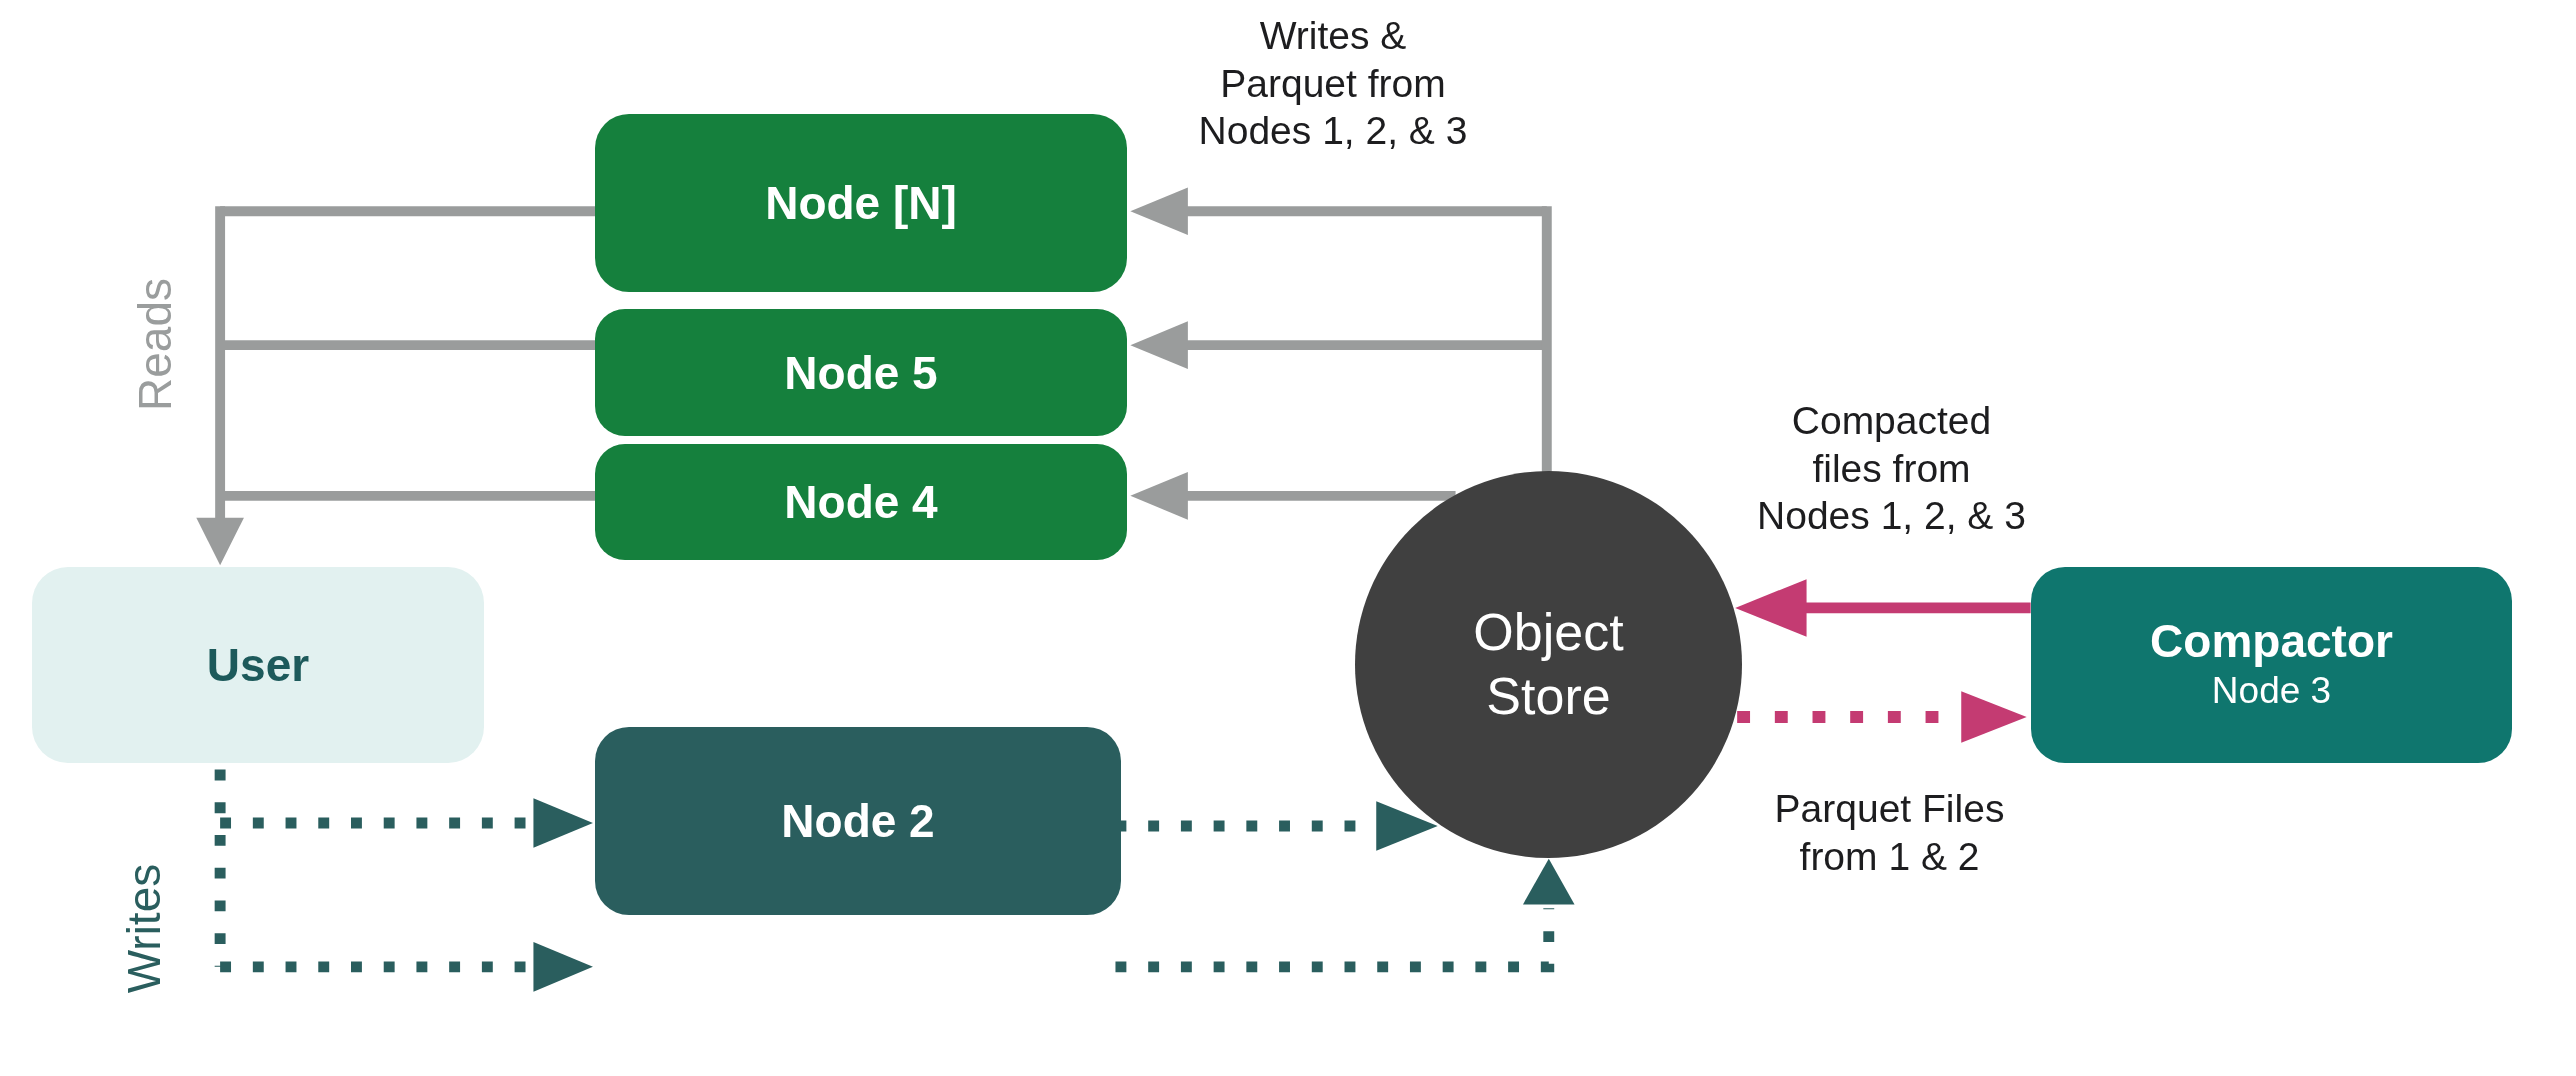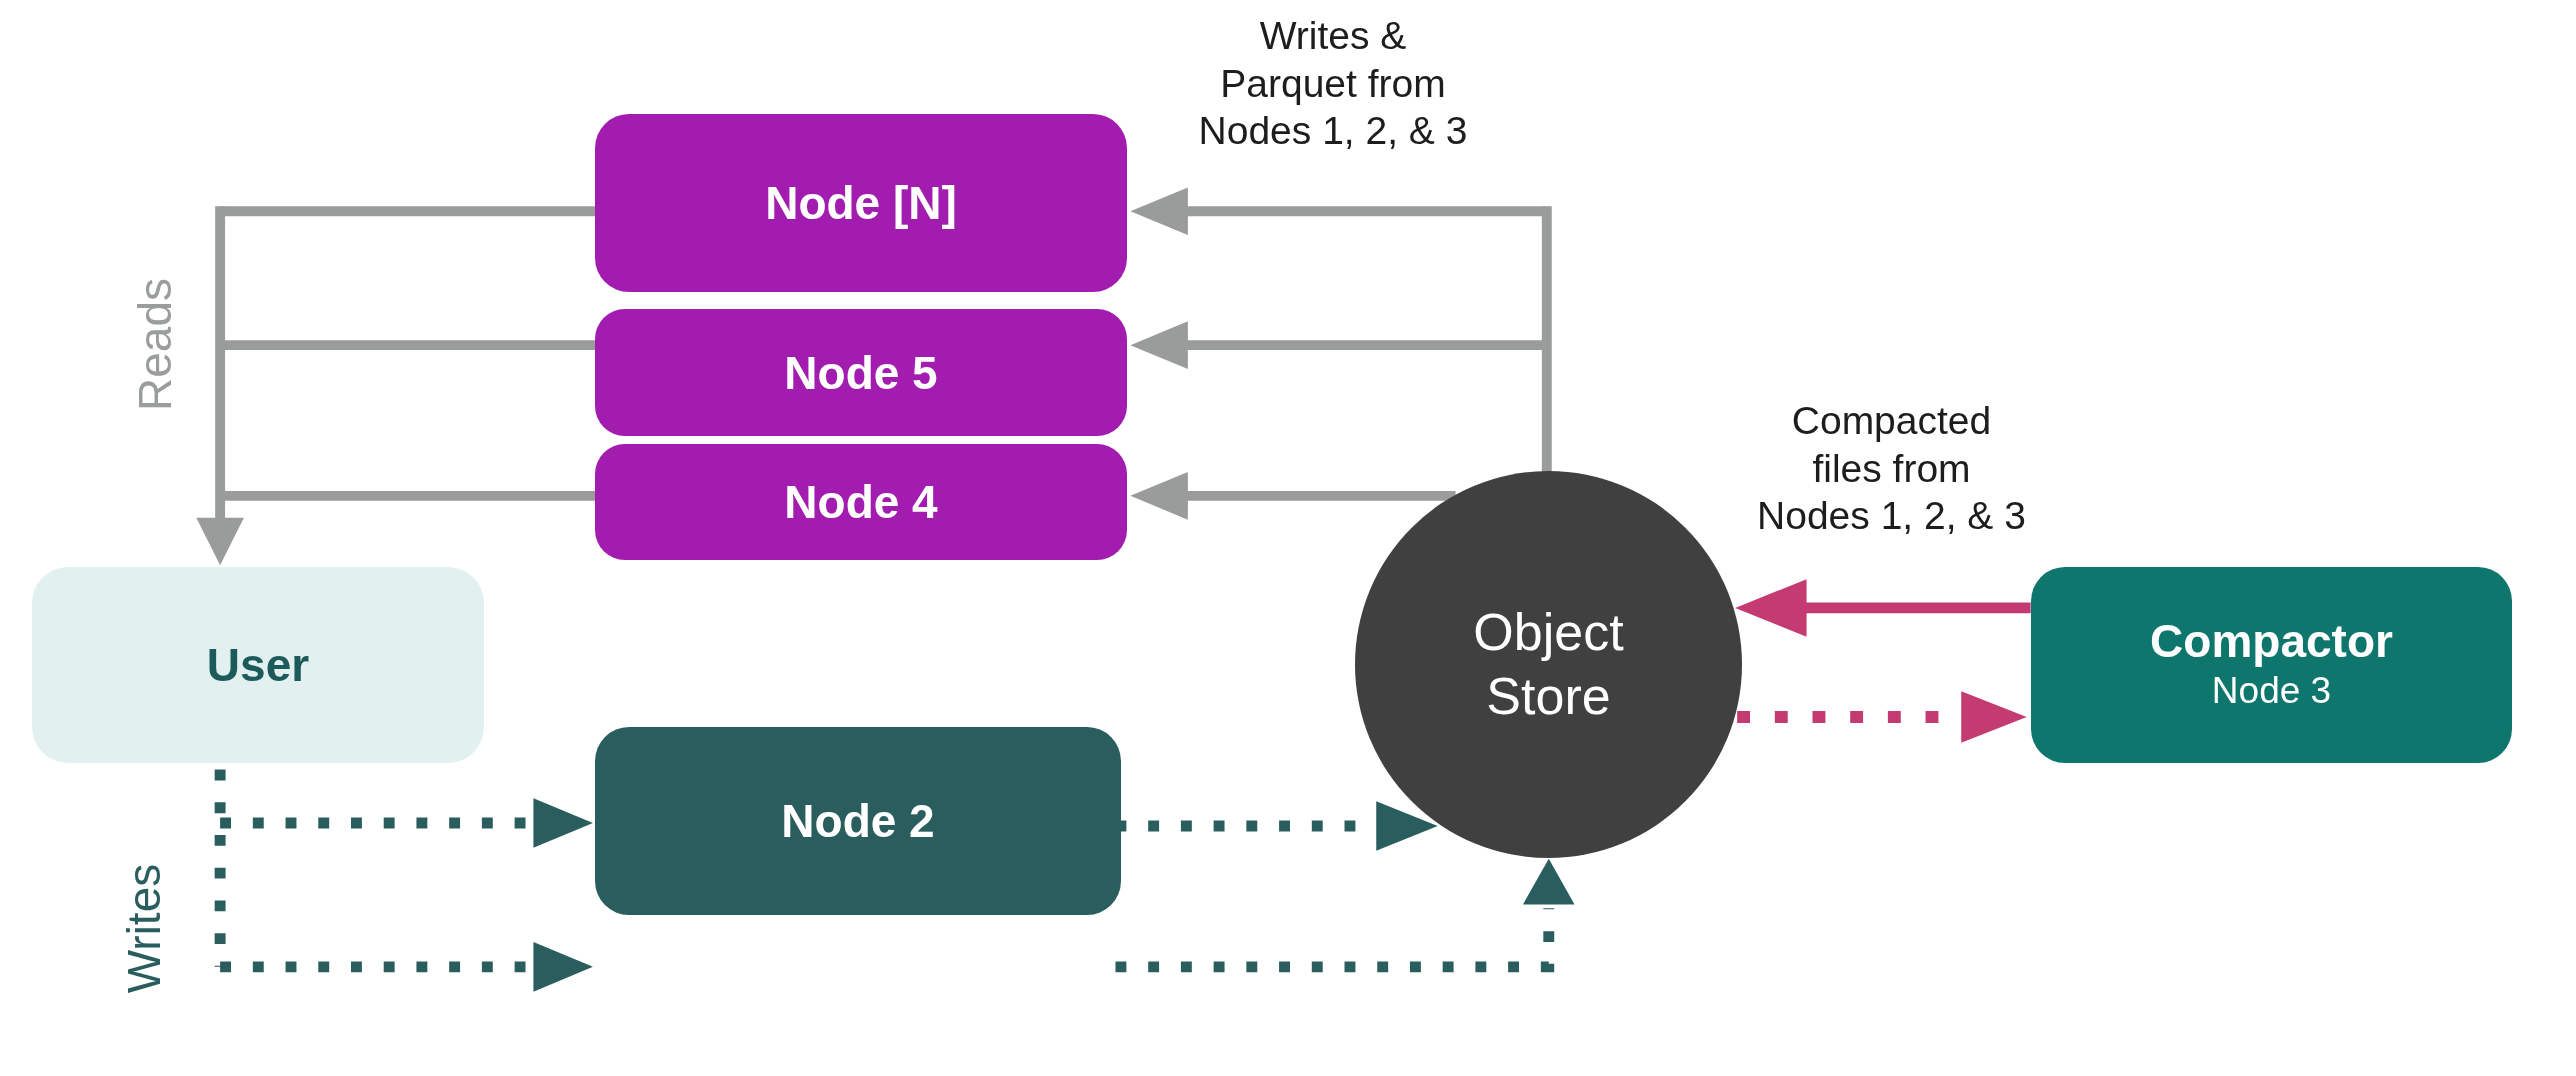--- a/index.html
+++ b/index.html
@@ -24,21 +24,21 @@
     position: absolute;
     z-index: 2;
     display: flex;
     flex-direction: column;
     align-items: center;
     justify-content: center;
     text-align: center;
     box-sizing: border-box;
   }
   .gray-node {
-    background: #a21caf;
+    background: #15803d;
     border-radius: 34px;
     color: #ffffff;
     font-weight: bold;
     font-size: 46px;
   }
   .teal-node {
     background: #2a5e5e;
     border-radius: 34px;
     color: #ffffff;
     font-weight: bold;
@@ -175,19 +175,21 @@
   </div>
 
   <div class="annotation pre-line" style="left:1115px; top:12px; width:436px;">Writes &amp;
 Parquet from
 Nodes 1, 2, &amp; 3</div>
 
   <div class="annotation pre-line" style="left:1693px; top:397px; width:397px;">Compacted
 files from
 Nodes 1, 2, &amp; 3</div>
 
+  <div class="annotation pre-line" style="left:1691px; top:785px; width:397px;">Parquet Files
+from 1 &amp; 2</div>
 
   <div class="side-label reads-label" style="left:45px; top:315px;">Reads</div>
 
   <div class="side-label writes-label" style="left:34px; top:899px;">Writes</div>
 
 </div>
 
 
 </body></html>

